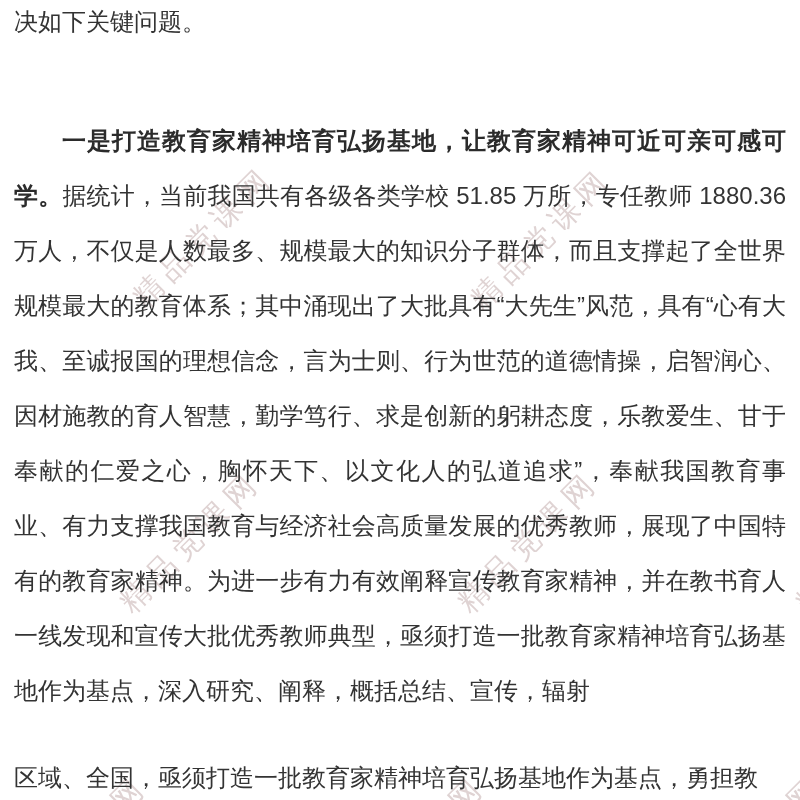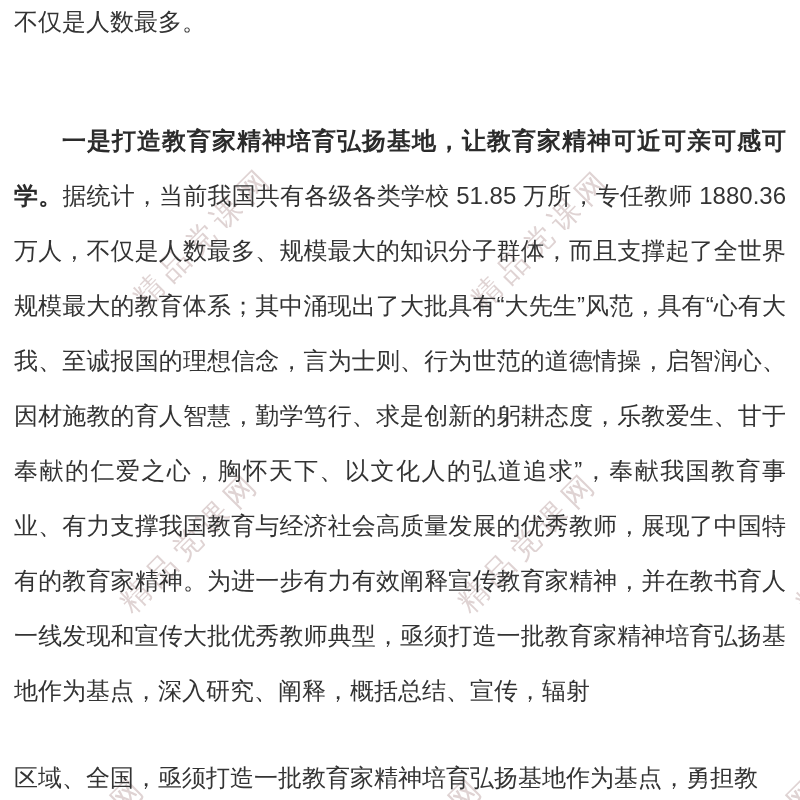--- a/index.html
+++ b/index.html
@@ -70,21 +70,21 @@
       <span class="wm" style="left: 125px; top: 587px;">精品党课网</span>
       <span class="wm" style="left: 463px; top: 587px;">精品党课网</span>
       <span class="wm" style="left: 801px; top: 587px;">精品党课网</span>
       <span class="wm" style="left: 12px; top: 891px;">精品党课网</span>
       <span class="wm" style="left: 350px; top: 891px;">精品党课网</span>
       <span class="wm" style="left: 688px; top: 891px;">精品党课网</span>
     </div>
 
   <div class="content">
 
-    <p class="para para-cont-top"><span>不仅是人数最多。</span></p>
+    <p class="para para-cont-top"><span>决如下关键问题。</span></p>
 
     <p class="para para-main"><strong class="lead-bold">一是打造教育家精神培育弘扬基地，让教育家精神可近可亲可感可学。</strong><span>据统计，当前我国共有各级各类学校 51.85 万所，专任教师 1880.36 万人，不仅是人数最多、规模最大的知识分子群体，而且支撑起了全世界规模最大的教育体系；其中涌现出了大批具有“大先生”风范，具有“心有大我、至诚报国的理想信念，言为士则、行为世范的道德情操，启智润心、因材施教的育人智慧，勤学笃行、求是创新的躬耕态度，乐教爱生、甘于奉献的仁爱之心，胸怀天下、以文化人的弘道追求”，奉献我国教育事业、有力支撑我国教育与经济社会高质量发展的优秀教师，展现了中国特有的教育家精神。为进一步有力有效阐释宣传教育家精神，并在教书育人一线发现和宣传大批优秀教师典型，亟须打造一批教育家精神培育弘扬基地作为基点，深入研究、阐释，概括总结、宣传，辐射</span></p>
 
     <p class="para para-cont-bottom"><span>区域、全国，亟须打造一批教育家精神培育弘扬基地作为基点，勇担教</span></p>
 
   </div>
 
 </div>
 
 </body></html>

